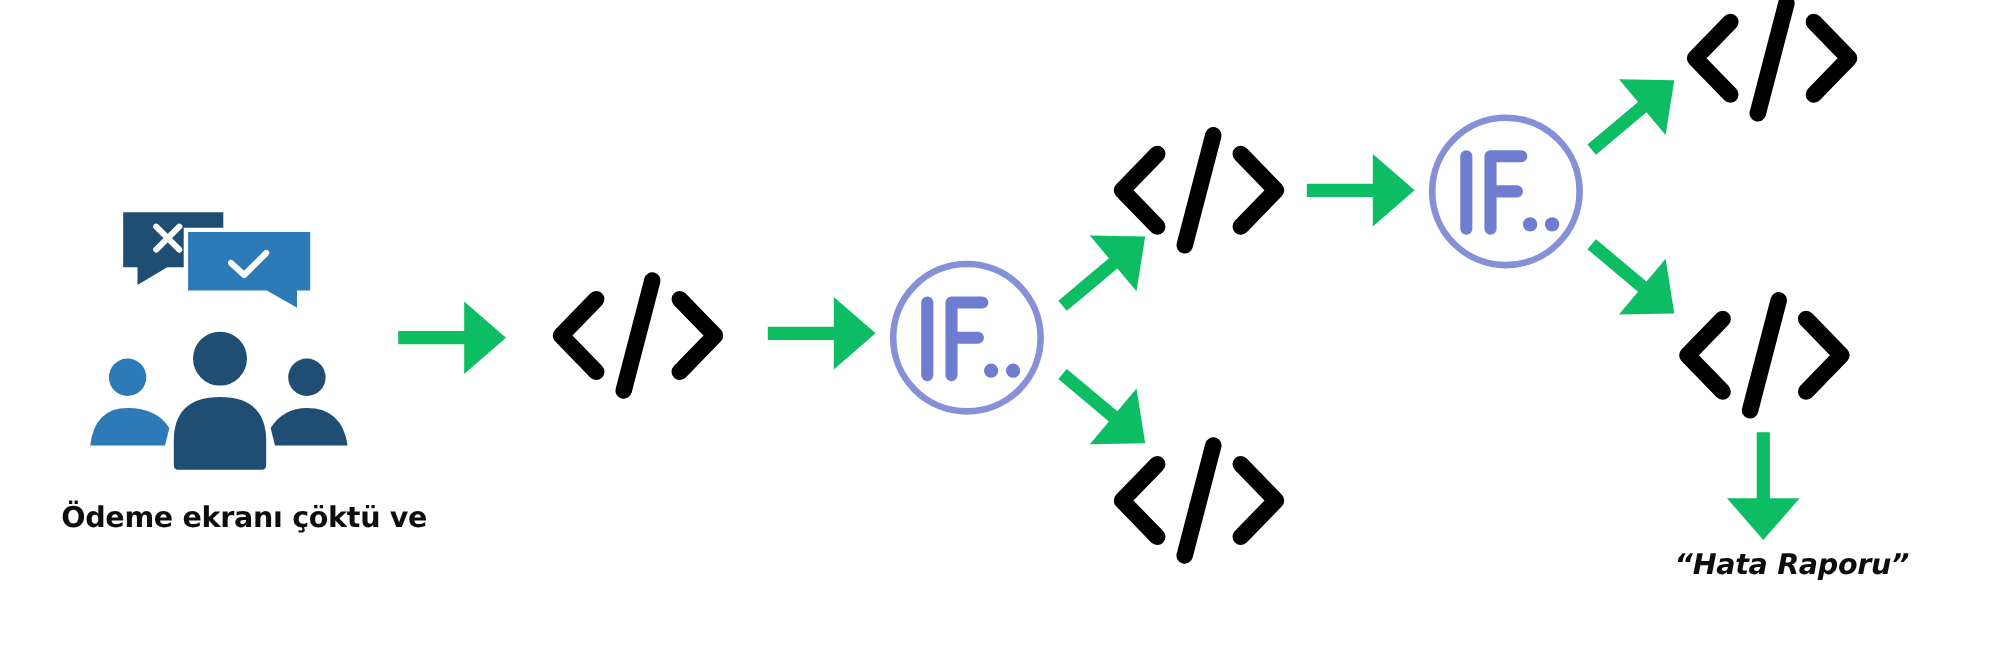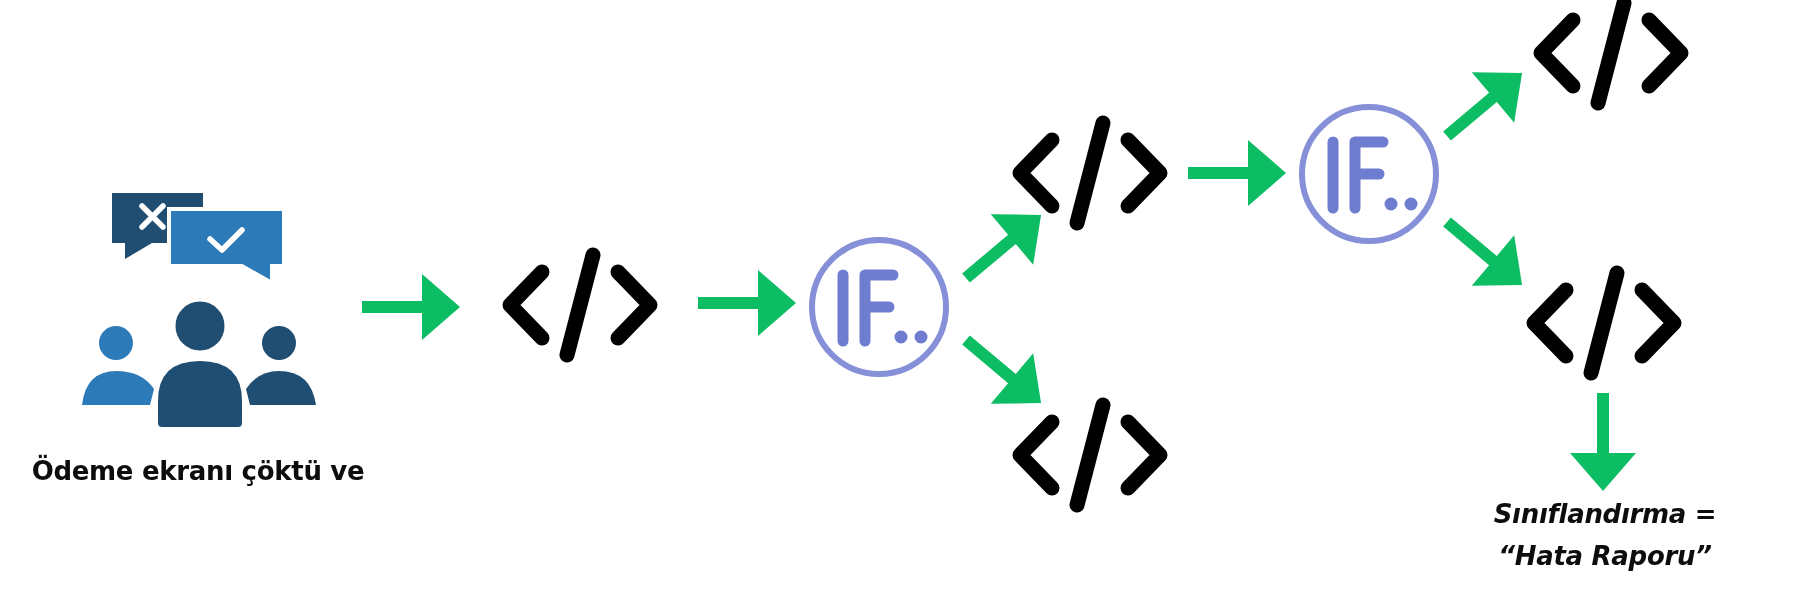--- a/index.html
+++ b/index.html
@@ -1,21 +1,21 @@
 <!DOCTYPE html>
 <html><head>
 <meta charset="utf-8">
 <style>
   html, body { margin:0; padding:0; background:#ffffff; }
   body { width:1808px; height:592px; position:relative; overflow:hidden; font-family:"DejaVu Sans", sans-serif; }
   .abs { position:absolute; }
   svg { display:block; }
   .caption {
     position:absolute; text-align:center; color:#0d0d0d; font-weight:bold;
-    font-family:"DejaVu Sans", sans-serif; letter-spacing:-0.3px;
+    font-family:"DejaVu Sans", sans-serif; letter-spacing:-0.3px;padding-left:24px;
   }
   .input-caption { left:0px; top:450px; width:396px; font-size:26px; line-height:42px; }
   .result-caption { left:1440px; top:493px; width:330px; font-size:26px; line-height:42px; font-style:italic; }
   .result-caption span { display:block; }
   .input-caption span { display:block; }
 </style>
 </head>
 <body>
 
 <div class="abs" style="left:70px;top:185px;width:260px;height:250px;">
@@ -128,15 +128,14 @@
   <g>
       <use href="#codeglyph" transform="translate(1604,328)"></use>
     </g>
 
   <g>
       <use href="#arrowglyph" transform="translate(1603,393) rotate(90)"></use>
     </g>
 </svg>
 
 <div class="caption result-caption">
-  <span>Sınıflandırma =</span>
   <span>“Hata Raporu”</span>
 </div>
 
 </body></html>

